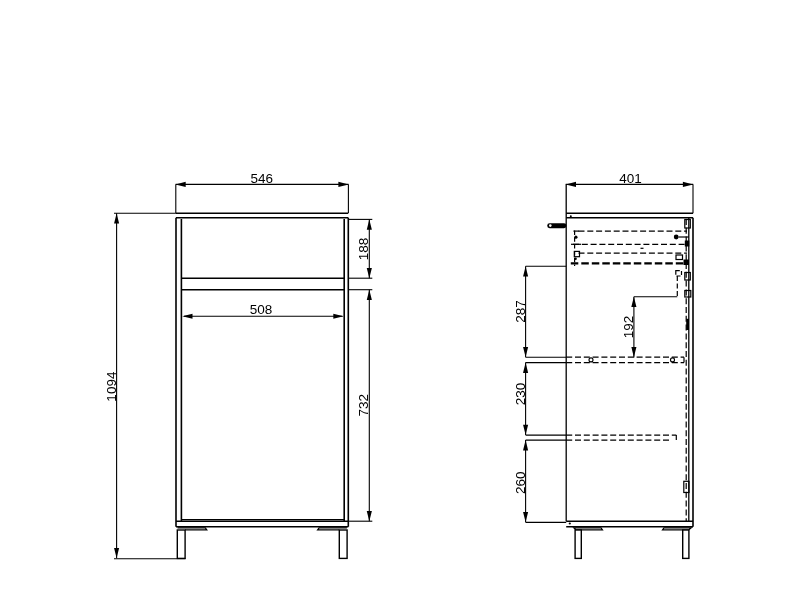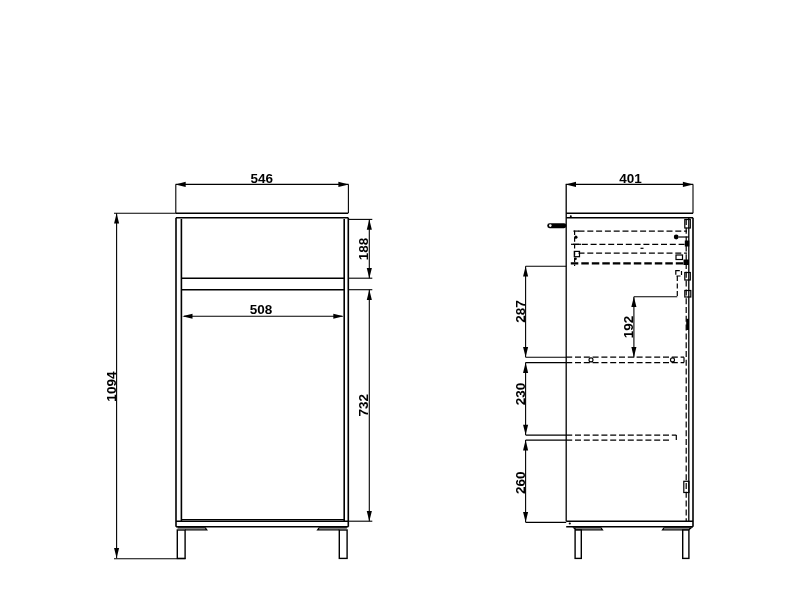--- a/index.html
+++ b/index.html
@@ -1,16 +1,16 @@
 <!DOCTYPE html>
 <html><head>
 <meta charset="utf-8">
 <style>
   html,body{margin:0;padding:0;background:#fff;}
-  .page{width:800px;height:600px;position:relative;background:#fff;overflow:hidden;font-weight:bold;}
+  .page{width:800px;height:600px;position:relative;background:#fff;overflow:hidden;}
   svg{position:absolute;left:0;top:0;}
   text{font-family:"Liberation Sans",sans-serif;fill:#000;}
 </style>
 </head>
 <body>
 <div class="page">
 <svg width="800" height="600" viewBox="0 0 800 600">
 
 <g stroke="#000" stroke-width="1.6">
   <line x1="176" y1="213.3" x2="348.3" y2="213.3"></line>

